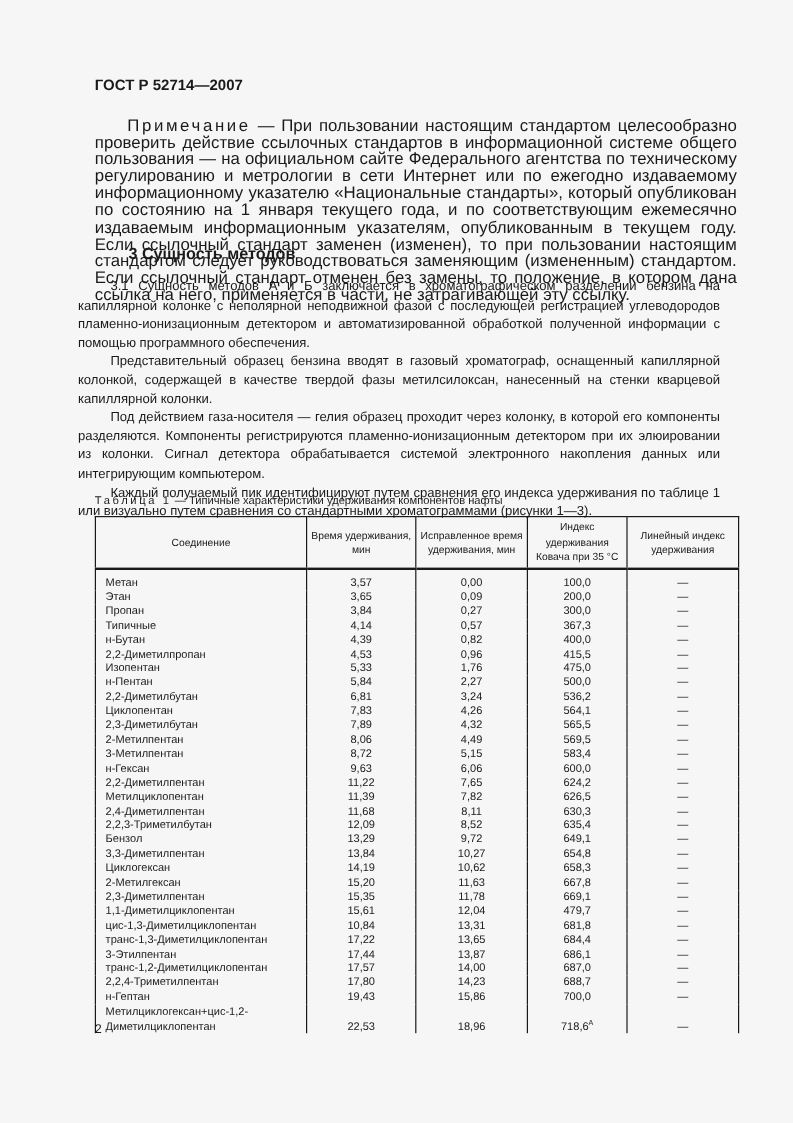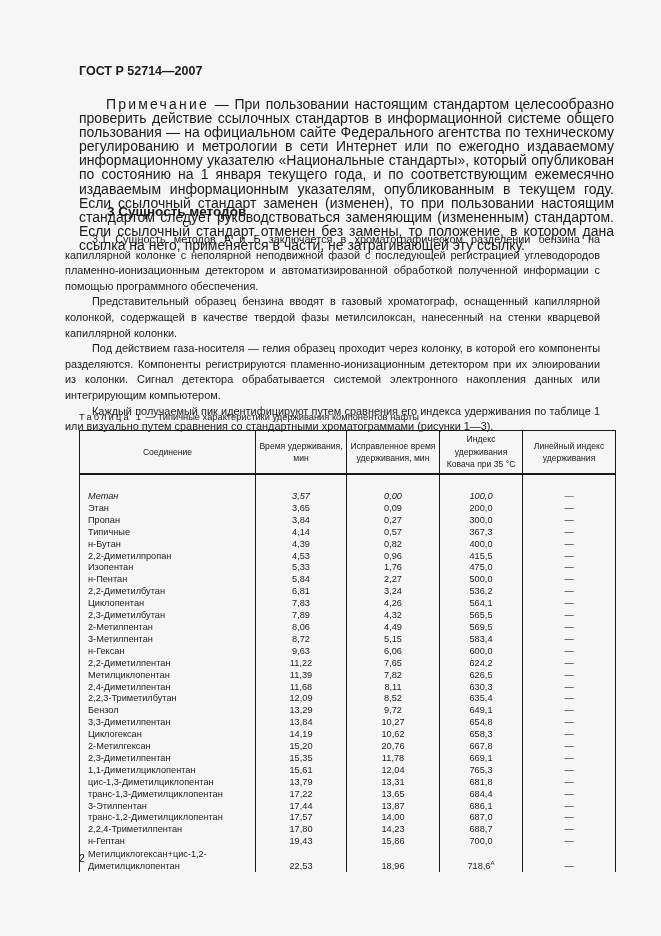--- a/index.html
+++ b/index.html
@@ -21,21 +21,21 @@
   }
   table.data th {
     font-weight: normal; border: 1px solid #1a1a1a; border-bottom: 2px solid #1a1a1a;
     height: 42px; text-align: center; vertical-align: middle; line-height: 12.5px; font-size: 8.6px; padding: 0 3px;
   }
   table.data td {
     border-left: 1px solid #1a1a1a; border-right: 1px solid #1a1a1a;
     height: 11.9px; line-height: 11.9px; padding: 0; text-align: center; vertical-align: bottom;
   }
   table.data td.name { text-align: left; padding-left: 8px; }
-  table.data tr.first td { padding-top: 16px; font-style: italic; }
+  table.data tr.first td { padding-top: 5px; }
   table.data tr.tall td { height: 24px; line-height: 12px; }
   sup { font-size: 6px; vertical-align: 4px; }
   .page-num { position: absolute; left: 79px; top: 852px; font-size: 10.5px; }
 </style>
 </head>
 <body>
 
 <div class="doc-code">ГОСТ Р 52714—2007</div>
 
 <div class="note">
@@ -216,41 +216,41 @@
       <tr>
         <td class="name">Циклогексан</td>
         <td>14,19</td>
         <td>10,62</td>
         <td>658,3</td>
         <td>—</td>
       </tr>
       <tr>
         <td class="name">2-Метилгексан</td>
         <td>15,20</td>
-        <td>20,76</td>
+        <td>11,63</td>
         <td>667,8</td>
         <td>—</td>
       </tr>
       <tr>
         <td class="name">2,3-Диметилпентан</td>
         <td>15,35</td>
         <td>11,78</td>
         <td>669,1</td>
         <td>—</td>
       </tr>
       <tr>
         <td class="name">1,1-Диметилциклопентан</td>
         <td>15,61</td>
         <td>12,04</td>
-        <td>765,3</td>
+        <td>479,7</td>
         <td>—</td>
       </tr>
       <tr>
         <td class="name">цис-1,3-Диметилциклопентан</td>
-        <td>13,79</td>
+        <td>10,84</td>
         <td>13,31</td>
         <td>681,8</td>
         <td>—</td>
       </tr>
       <tr>
         <td class="name">транс-1,3-Диметилциклопентан</td>
         <td>17,22</td>
         <td>13,65</td>
         <td>684,4</td>
         <td>—</td>

